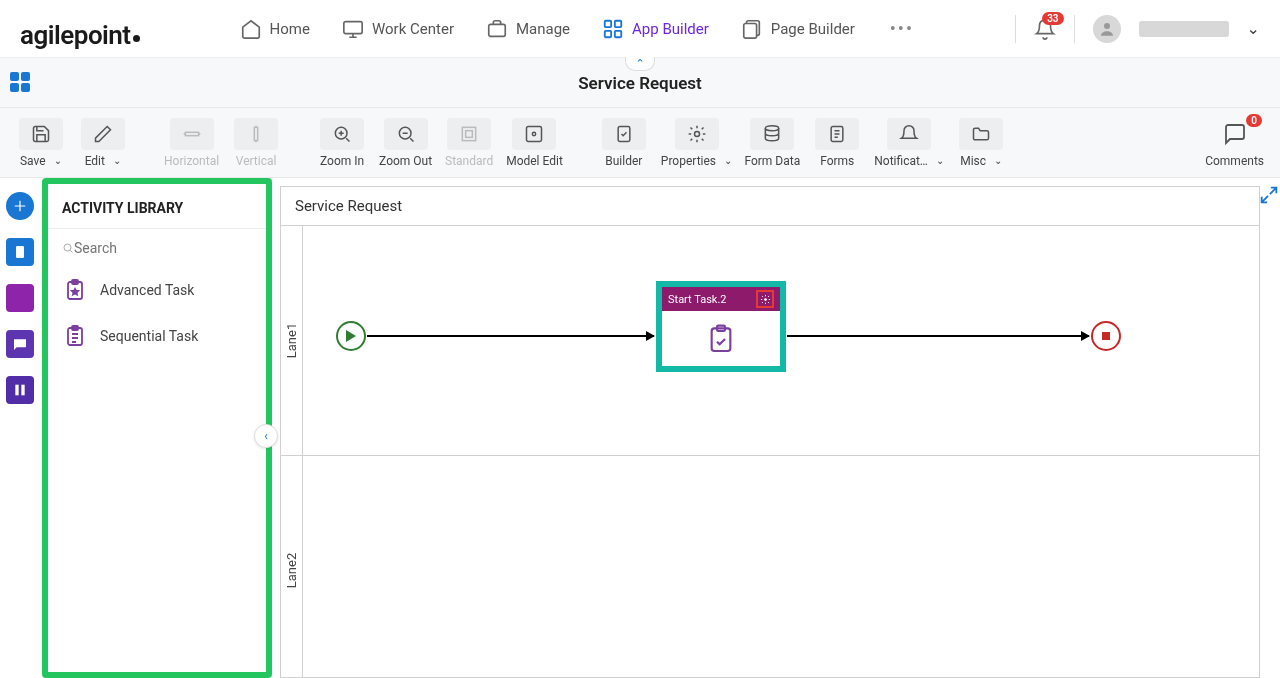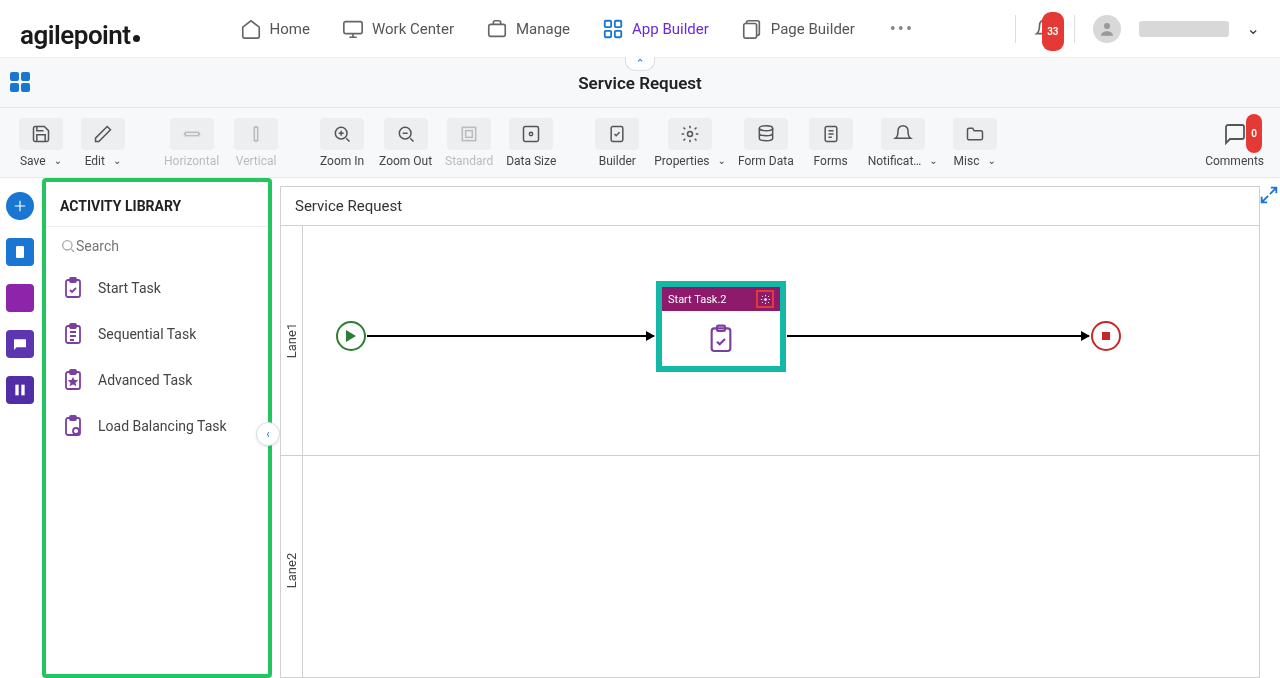--- a/index.html
+++ b/index.html
@@ -10,21 +10,21 @@
 .logo { font-size:26px; font-weight:600; letter-spacing:-0.5px; color:#1a1a1a; margin-right:100px; display:flex; align-items:center;margin-top:12px; }
 .logo .dot { width:7px; height:7px; background:#1a1a1a; border-radius:50%; display:inline-block; margin-left:2px; margin-top:8px; }
 .nav-items { display:flex; align-items:center; gap:32px; flex:1; }
 .nav-item { display:flex; align-items:center; gap:8px; color:#555; font-size:15px; cursor:pointer; }
 .nav-item.active { color:#6d28d9; }
 .nav-icon { width:22px; height:22px; display:flex; align-items:center; justify-content:center; }
 .nav-more { width:30px; display:flex; justify-content:center; color:#888; font-size:18px; letter-spacing:2px; cursor:pointer; }
 .topnav-right { display:flex; align-items:center; gap:18px; margin-left:auto; }
 .divider-v { width:1px; height:28px; background:#ddd; }
 .bell-wrap { position:relative; cursor:pointer; }
-.badge { position:absolute; top:-6px; right:-8px; background:#e53935; color:#fff; font-size:10px; font-weight:600; border-radius:9px; padding:14px 5px; }
+.badge { position:absolute; top:-6px; right:-8px; background:#e53935; color:#fff; font-size:10px; font-weight:600; border-radius:9px; padding:1px 5px; }
 .avatar { width:28px; height:28px; border-radius:50%; background:#d8d8d8; display:flex; align-items:center; justify-content:center; }
 .user-name-blur { width:90px; height:16px; background:#d8d8d8; border-radius:3px; }
 .user-chev { color:#444; }
 
 
 .titlebar { height:50px; background:#f7f8f9; border-bottom:1px solid #e8e8e8; display:flex; align-items:center; justify-content:center; position:relative; }
 .title-app-icon { position:absolute; left:10px; top:14px; width:22px; height:22px; display:grid; grid-template-columns:9px 9px; grid-template-rows:9px 9px; gap:2px; }
 .title-app-icon span { background:#1976d2; border-radius:2px; }
 .title-chevron { position:absolute; top:-1px; left:50%; transform:translateX(-50%); width:30px; height:14px; background:#fff; border:1px solid #ddd; border-top:none; border-radius:0 0 10px 10px; display:flex; align-items:center; justify-content:center; color:#1976d2; font-size:11px; cursor:pointer; }
 .titlebar-title { font-size:17px; font-weight:600; color:#222; }
@@ -48,21 +48,21 @@
 .leftrail { width:40px; background:#fff; display:flex; flex-direction:column; align-items:center; padding-top:14px; gap:18px; }
 .rail-btn { width:28px; height:28px; border-radius:50%; display:flex; align-items:center; justify-content:center; cursor:pointer; }
 .rail-btn.plus { background:#1976d2; color:#fff; }
 .rail-btn.sq { border-radius:4px; width:28px; height:28px; }
 .rail-btn.sq.active { background:#1976d2; color:#fff; }
 .rail-btn.sq2 { background:#8e24aa; color:#fff; border-radius:4px; }
 .rail-btn.sq3 { background:#5e35b1; color:#fff; border-radius:4px; }
 .rail-btn.sq4 { background:#512da8; color:#fff; border-radius:4px; }
 
 
-.sidebar { width:230px; background:#fff; border:4px solid #22c55e; border-radius:4px; margin:0 8px 0 2px; display:flex; flex-direction:column; position:relative; }
+.sidebar { width:230px; background:#fff; border:6px solid #22c55e; border-radius:4px; margin:0 8px 0 2px; display:flex; flex-direction:column; position:relative; }
 .sidebar-header { padding:16px 14px 12px; font-size:14px; font-weight:700; color:#222; border-bottom:1px solid #eee; }
 .sidebar-search { display:flex; align-items:center; padding:10px 14px; color:#aaa; }
 .sidebar-search input { border:none; outline:none; font-size:14px; flex:1; color:#555; }
 .sidebar-group { display:flex; align-items:center; justify-content:space-between; padding:10px 14px; font-size:15px; font-weight:600; color:#333; }
 .sidebar-group .close { color:#777; cursor:pointer; font-size:16px; }
 .lib-list { flex:1; overflow-y:auto; }
 .lib-item { display:flex; align-items:center; gap:12px; padding:10px 14px; font-size:14px; color:#444; cursor:grab; }
 .lib-icon { width:26px; height:26px; display:flex; align-items:center; justify-content:center; }
 .sidebar-collapse { position:absolute; right:-12px; top:240px; width:24px; height:24px; border-radius:50%; background:#fff; border:1px solid #ddd; display:flex; align-items:center; justify-content:center; color:#1976d2; font-size:12px; cursor:pointer; box-shadow:0 1px 3px rgba(0,0,0,0.1); }
 
@@ -266,21 +266,21 @@
       </div>
   </div>
   <div class="tool-btn">
     <div class="tool-icon">
         <svg width="20" height="20" viewBox="0 0 24 24" fill="none" stroke="#555" stroke-width="1.8">
           <rect x="3" y="3" width="18" height="18" rx="2"></rect>
           <circle cx="12" cy="12" r="2"></circle>
         </svg>
       </div>
     <div class="tool-label">
-        <span>Data Size</span>
+        <span>Model Edit</span>
       </div>
   </div>
   <div style="width:12px"></div>
   <div class="tool-btn">
     <div class="tool-icon">
         <svg width="20" height="20" viewBox="0 0 24 24" fill="none" stroke="#555" stroke-width="1.8">
           <rect x="5" y="3" width="14" height="18" rx="2"></rect>
           <path d="M9 12l2 2 4-4"></path>
         </svg>
       </div>
@@ -397,54 +397,34 @@
           <path d="M21 21l-4-4"></path>
         </svg>
       <input placeholder="Search" style="">
     </div>
     <div class="lib-list">
       <div class="lib-item">
         <span class="lib-icon">
             <svg width="24" height="24" viewBox="0 0 24 24" fill="none" stroke="#7b3fa0" stroke-width="1.8">
               <rect x="5" y="4" width="14" height="17" rx="2"></rect>
               <rect x="9" y="2" width="6" height="4" rx="1"></rect>
-              <path d="M9 14l2 2 4-4"></path>
+              <path d="M12 11l1 2h2l-1.5 1.5.5 2-2-1-2 1 .5-2L9 13h2z" fill="#7b3fa0"></path>
             </svg>
           </span>
-        <span>Start Task</span>
+        <span>Advanced Task</span>
       </div>
       <div class="lib-item">
         <span class="lib-icon">
             <svg width="24" height="24" viewBox="0 0 24 24" fill="none" stroke="#7b3fa0" stroke-width="1.8">
               <rect x="5" y="4" width="14" height="17" rx="2"></rect>
               <rect x="9" y="2" width="6" height="4" rx="1"></rect>
               <path d="M9 10h6M9 14h6M9 18h4"></path>
             </svg>
           </span>
         <span>Sequential Task</span>
-      </div>
-      <div class="lib-item">
-        <span class="lib-icon">
-            <svg width="24" height="24" viewBox="0 0 24 24" fill="none" stroke="#7b3fa0" stroke-width="1.8">
-              <rect x="5" y="4" width="14" height="17" rx="2"></rect>
-              <rect x="9" y="2" width="6" height="4" rx="1"></rect>
-              <path d="M12 11l1 2h2l-1.5 1.5.5 2-2-1-2 1 .5-2L9 13h2z" fill="#7b3fa0"></path>
-            </svg>
-          </span>
-        <span>Advanced Task</span>
-      </div>
-      <div class="lib-item">
-        <span class="lib-icon">
-            <svg width="24" height="24" viewBox="0 0 24 24" fill="none" stroke="#7b3fa0" stroke-width="1.8">
-              <rect x="5" y="4" width="14" height="17" rx="2"></rect>
-              <rect x="9" y="2" width="6" height="4" rx="1"></rect>
-              <circle cx="15" cy="17" r="3"></circle>
-            </svg>
-          </span>
-        <span>Load Balancing Task</span>
       </div>
     </div>
     <div class="sidebar-collapse">‹</div>
   </div>
 
   <div class="canvas-wrap">
     <div class="expand-canvas">
         <svg width="22" height="22" viewBox="0 0 24 24" fill="none" stroke="#1976d2" stroke-width="2">
           <path d="M14 4h6v6M10 20H4v-6M20 4l-7 7M4 20l7-7"></path>
         </svg>

